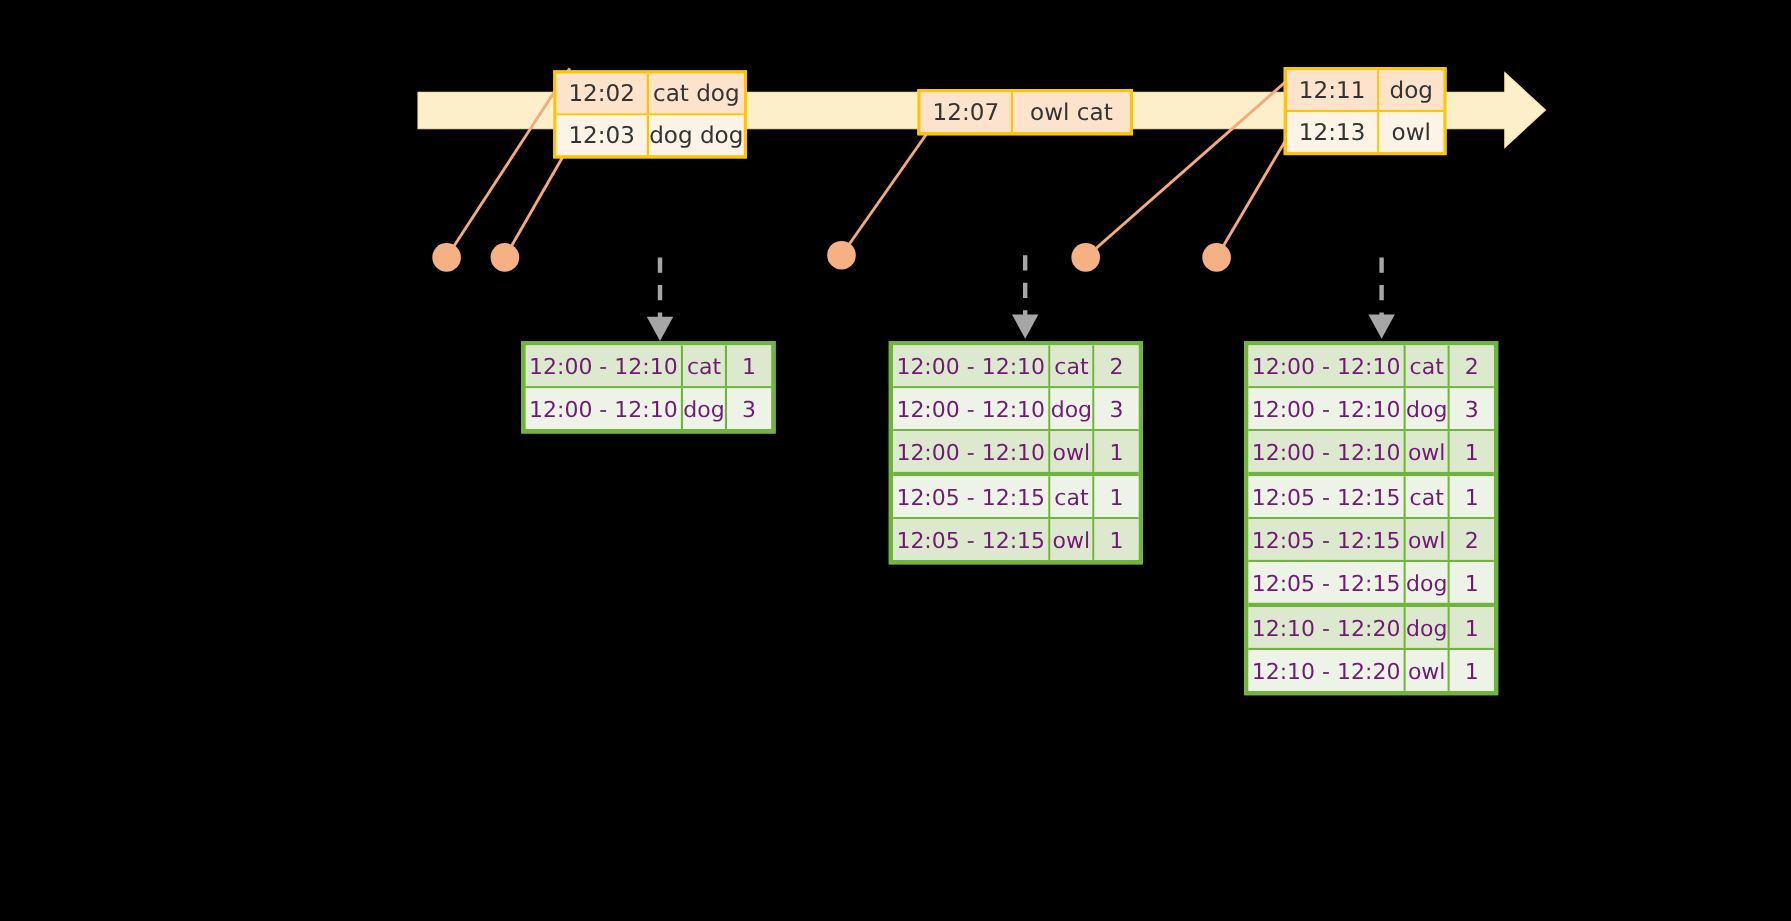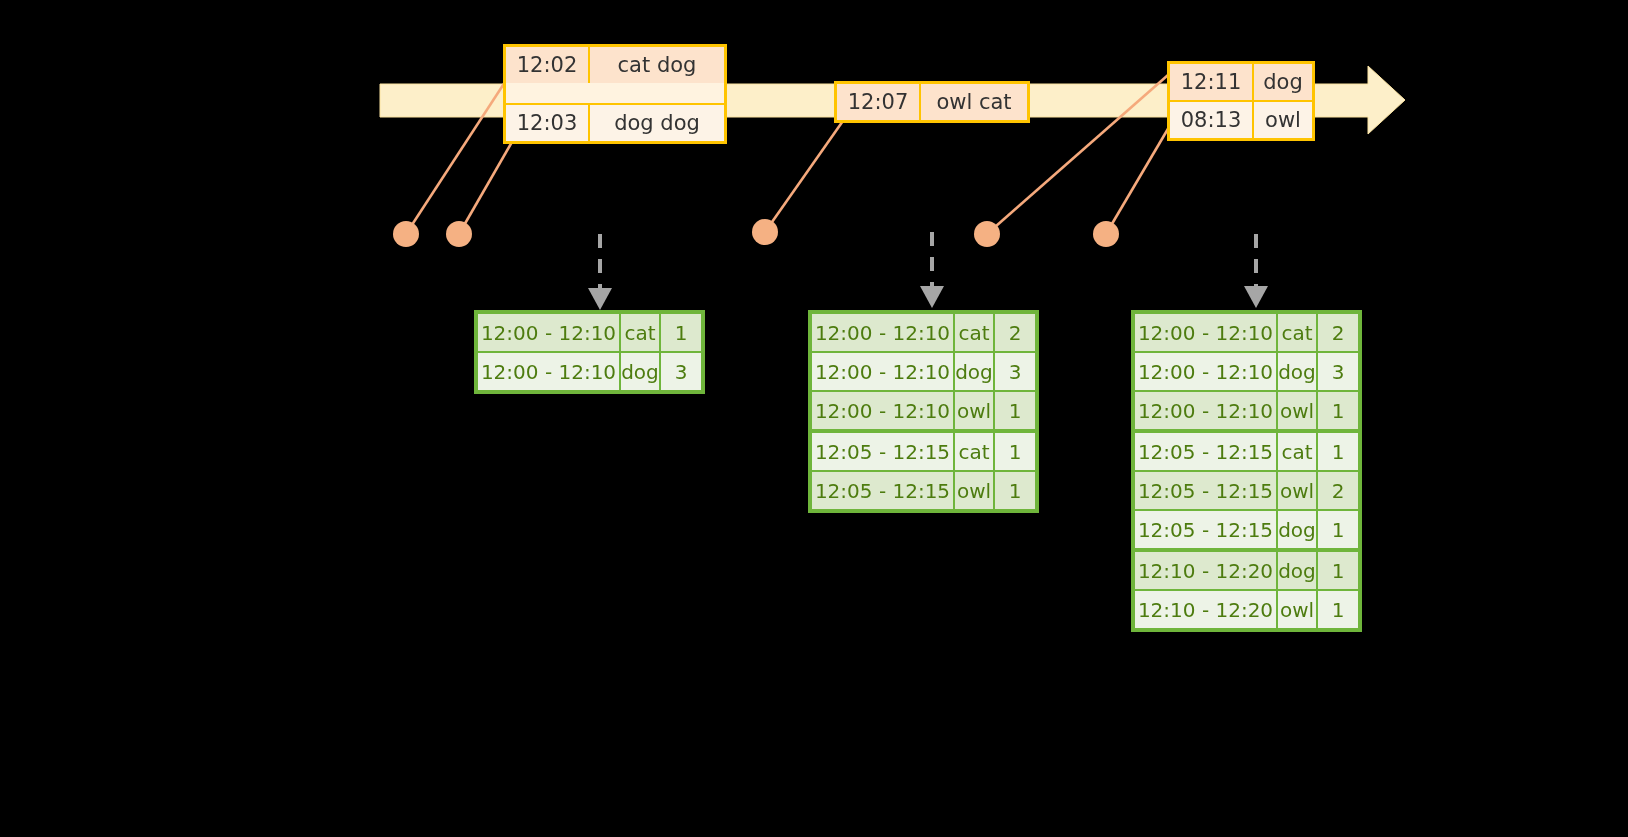--- a/index.html
+++ b/index.html
@@ -80,21 +80,21 @@
     border-top: 2px solid #6FB53B;
   }
   .res-row.newgroup {
     border-top: 4px solid #6FB53B;
   }
   .res-cell {
     display: flex;
     align-items: center;
     justify-content: center;
     font-size: 20px;
-    color: #4d7c0f;
+    color: #701a75;
     box-sizing: border-box;
     white-space: nowrap;
   }
   .res-cell.window {
     width: 143px;
     border-right: 2px solid #6FB53B;
   }
   .res-cell.key {
     width: 40px;
     border-right: 2px solid #6FB53B;
@@ -141,21 +141,21 @@
         <line x1="932" y1="232" x2="932" y2="288" stroke-dasharray="14 11"></line>
         <path d="M 920 286 L 944 286 L 932 308 Z" stroke="none"></path>
       </g>
       <g>
         <line x1="1256" y1="234" x2="1256" y2="288" stroke-dasharray="14 11"></line>
         <path d="M 1244 286 L 1268 286 L 1256 308 Z" stroke="none"></path>
       </g>
     </g>
   </svg>
 
-  <div class="event-box" style="left:503px; top:44px; width:224px;gap:20px;">
+  <div class="event-box" style="left:503px; top:64px; width:176px;">
     <div class="event-row">
       <div class="event-cell time ev-shade-0">12:02</div>
       <div class="event-cell val ev-shade-0">cat dog</div>
     </div>
     <div class="event-row">
       <div class="event-cell time ev-shade-1">12:03</div>
       <div class="event-cell val ev-shade-1">dog dog</div>
     </div>
   </div>
 
@@ -165,21 +165,21 @@
       <div class="event-cell val ev-shade-0">owl cat</div>
     </div>
   </div>
 
   <div class="event-box" style="left:1167px; top:61px; width:148px;">
     <div class="event-row">
       <div class="event-cell time ev-shade-0">12:11</div>
       <div class="event-cell val ev-shade-0">dog</div>
     </div>
     <div class="event-row">
-      <div class="event-cell time ev-shade-1">08:13</div>
+      <div class="event-cell time ev-shade-1">12:13</div>
       <div class="event-cell val ev-shade-1">owl</div>
     </div>
   </div>
 
   <div class="result-table" id="result-table-1" style="left:474px; top:310px;">
       <div class="res-row">
         <div class="res-cell window rshade-a">12:00 - 12:10</div>
         <div class="res-cell key rshade-a">cat</div>
         <div class="res-cell count rshade-a">1</div>
       </div>

